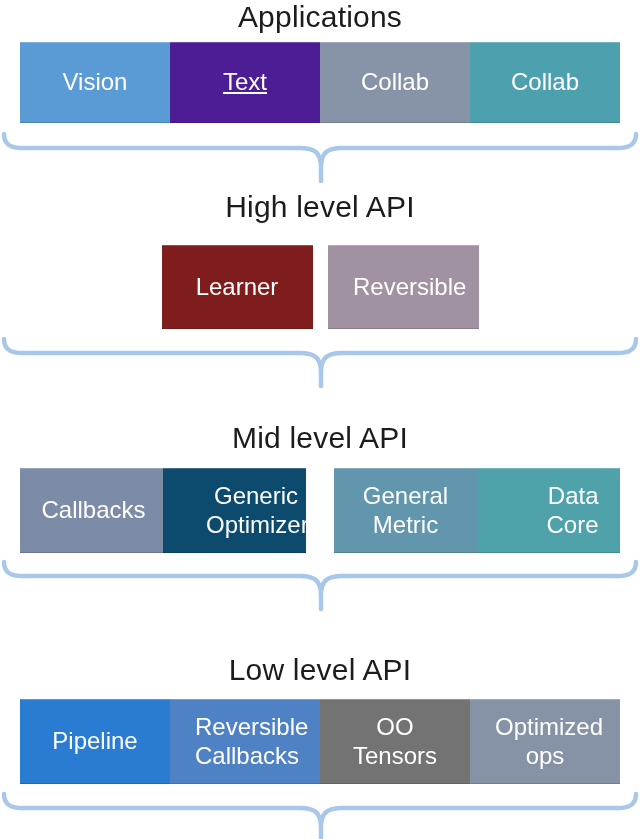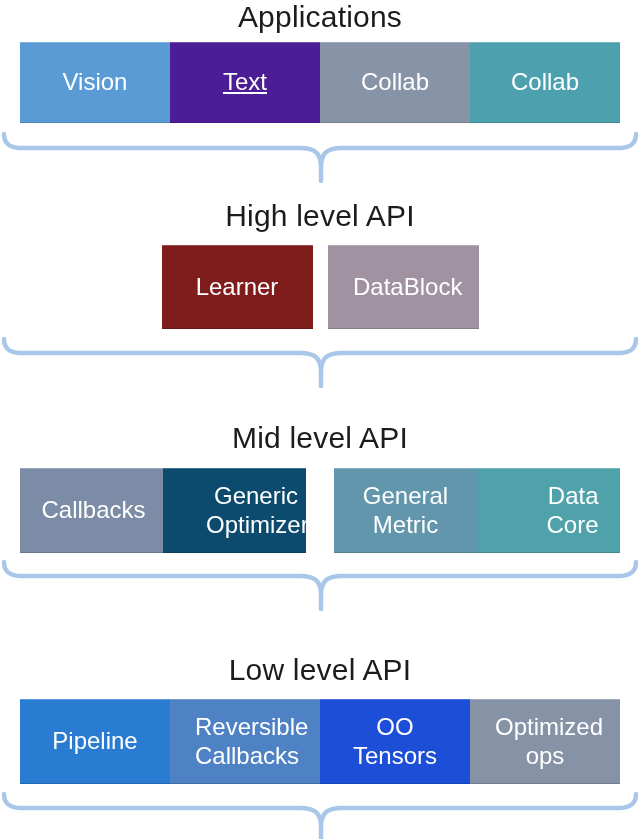--- a/index.html
+++ b/index.html
@@ -49,27 +49,27 @@
       <span>Collab</span>
     </div>
     <div class="box" style="background: rgb(77, 161, 174);">
       <span>Collab</span>
     </div>
   </div>
   <svg class="brace" style="top:131px" width="640" height="52" viewBox="0 0 640 52">
     <path d="M4 3 C4 13 10 17 22 17 L300 17 C315 17 321 22 321 36 L321 50 M636 3 C636 13 630 17 618 17 L342 17 C327 17 321 22 321 36"></path>
   </svg>
 
-  <div class="section-title" style="top:197px">High level API</div>
+  <div class="section-title" style="top:188px">High level API</div>
   <div class="row row-2" style="top:245px; height:84px">
     <div class="box" style="background: #7f1d1d;">
       <span>Learner</span>
     </div>
     <div class="box" style="background: rgb(161, 146, 161);">
-      <span>DataBlock</span>
+      <span>Reversible</span>
     </div>
   </div>
   <svg class="brace" style="top:336px" width="640" height="52" viewBox="0 0 640 52">
     <path d="M4 3 C4 13 10 17 22 17 L300 17 C315 17 321 22 321 36 L321 50 M636 3 C636 13 630 17 618 17 L342 17 C327 17 321 22 321 36"></path>
   </svg>
 
   <div class="section-title" style="top:419px">Mid level API</div>
   <div class="row row-4" style="top:468px; height:85px">
     <div class="box" style="background: rgb(124, 139, 166); text-align: center;">
       <span>Callbacks</span>
@@ -89,21 +89,21 @@
   </svg>
 
   <div class="section-title" style="top:651px">Low level API</div>
   <div class="row row-4" style="top:699px; height:85px">
     <div class="box" style="background: rgb(42, 123, 210); text-align: right;">
       <span>Pipeline</span>
     </div>
     <div class="box" style="background: rgb(78, 130, 197);">
       <span>Reversible Callbacks</span>
     </div>
-    <div class="box" style="background: #1d4ed8;">
+    <div class="box" style="background: #737373;">
       <span>OO Tensors</span>
     </div>
     <div class="box" style="background: rgb(134, 146, 166);">
       <span>Optimized ops</span>
     </div>
   </div>
   <svg class="brace" style="top:791px" width="640" height="48" viewBox="0 0 640 48">
     <path d="M4 3 C4 13 10 17 22 17 L300 17 C315 17 321 22 321 36 L321 48 M636 3 C636 13 630 17 618 17 L342 17 C327 17 321 22 321 36"></path>
   </svg>
 

